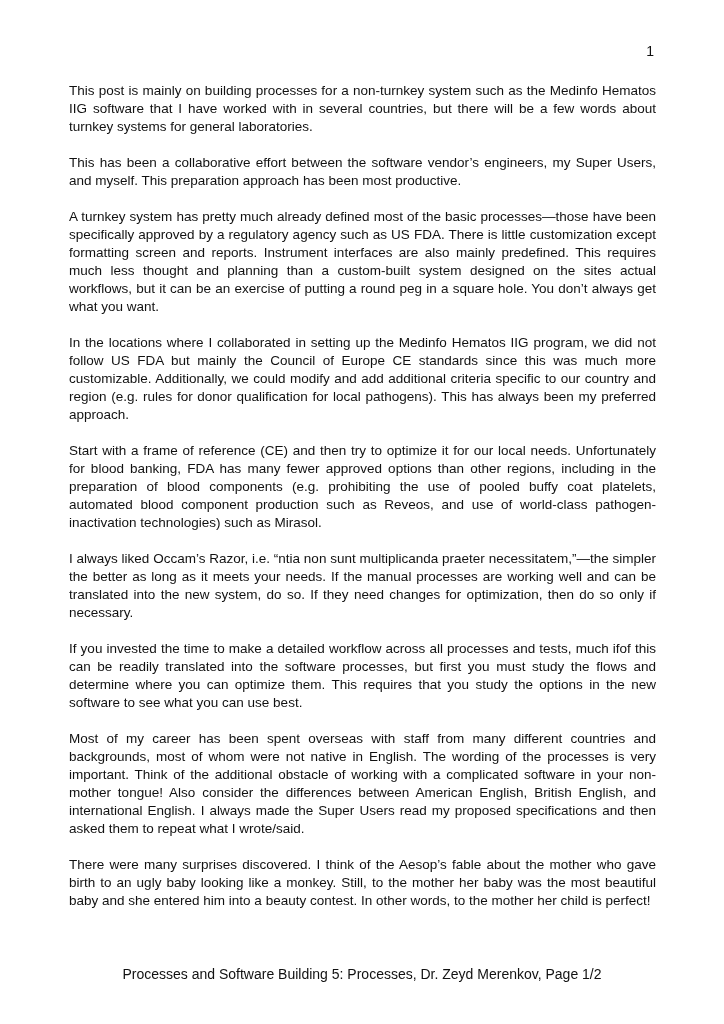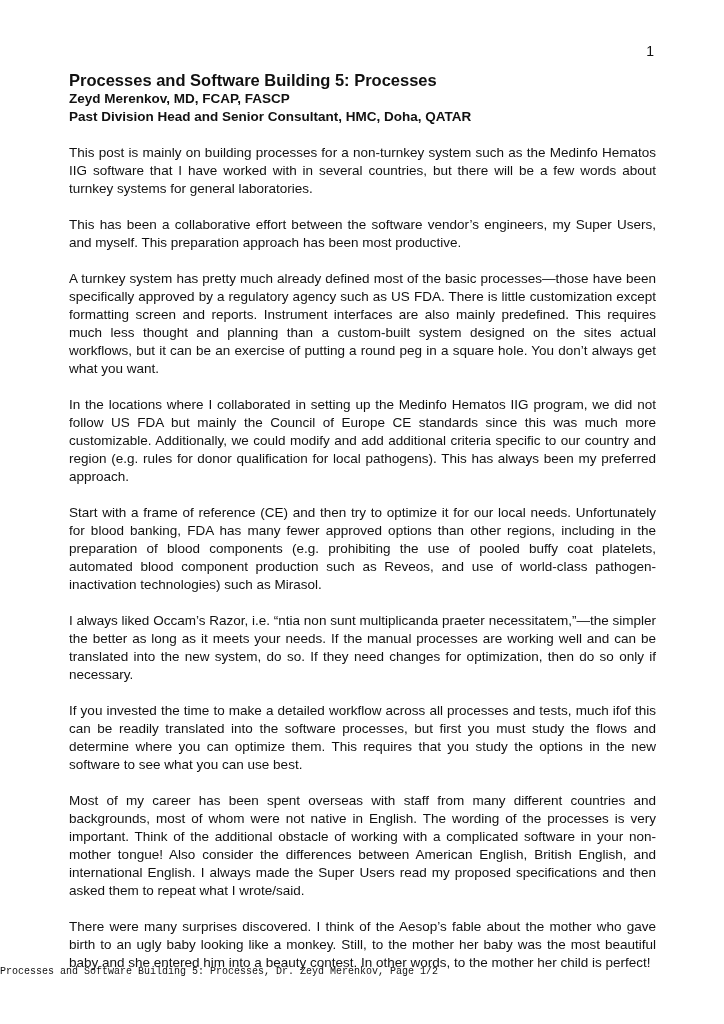--- a/index.html
+++ b/index.html
@@ -4,33 +4,28 @@
 <style>
   html, body { margin: 0; padding: 0; background: #ffffff; }
   body { width: 724px; height: 1024px; position: relative; overflow: hidden; font-family: "Liberation Sans", sans-serif; color: #111111; }
   .page-number { position: absolute; top: 43px; right: 70px; font-size: 14px; }
   .content { position: absolute; left: 69px; top: 70px; width: 587px; }
   .title { font-weight: bold; font-size: 16.5px; margin: 0; line-height: 20px; }
   .subtitle { font-weight: bold; font-size: 13.5px; margin: 0; line-height: 18px; }
   p { margin: 12px 0 18px 0; font-size: 13.5px; line-height: 18px; text-align: justify; }
   .header-block { margin-bottom: 18px; }
   b { font-weight: normal; }
-  .footer { position: absolute; left: 0; right: 0; top: 966px; font-size: 10px; font-family: Liberation Mono, monospace; }
+  .footer { position: absolute; left: 0; right: 0; top: 966px; text-align: center; font-size: 14px; }
 </style>
 </head>
 <body>
 
 <div class="page-number">1</div>
 
 <div class="content">
-  <div class="header-block">
-    <h1 class="title">Processes and Software Building 5:  Processes</h1>
-    <div class="subtitle">Zeyd Merenkov, MD, FCAP, FASCP</div>
-    <div class="subtitle">Past Division Head and Senior Consultant, HMC, Doha, QATAR</div>
-  </div>
 
   <p>This post is mainly on building processes for a non-turnkey system such as the Medinfo Hematos IIG software that I have worked with in several countries, but there will be a few words about turnkey systems for general laboratories.</p>
   <p>This has been a collaborative effort between the software vendor’s engineers, my Super Users, and myself.  This preparation approach has been most productive.</p>
   <p>A turnkey system has pretty much already defined most of the basic processes—those have been specifically approved by a regulatory agency such as US FDA.  There is little customization except formatting screen and reports.  Instrument interfaces are also mainly predefined.  This requires much less thought and planning than a custom-built system designed on the sites actual workflows, but it can be an exercise of putting a round peg in a square hole.  You don’t always get what you want.</p>
   <p>In the locations where I collaborated in setting up the Medinfo Hematos IIG program, we did not follow US FDA but mainly the Council of Europe CE standards since this was much more customizable.  Additionally, we could modify and add additional criteria specific to our country and region (e.g. rules for donor qualification for local pathogens).  This has always been my preferred approach.</p>
   <p><b>Start with a frame of reference (CE) and then try to optimize it for our local needs.</b><span> Unfortunately for blood banking, FDA has many fewer approved options than other regions, including in the preparation of blood components (e.g. prohibiting the use of pooled buffy coat platelets, automated blood component production such as Reveos, and use of world-class pathogen-inactivation technologies) such as Mirasol.</span></p>
   <p><span>I always liked Occam’s Razor, i.e. “ntia non sunt multiplicanda praeter necessitatem,”</span><b>—the simpler the better</b><span> as long as it meets your needs.  If the manual processes are working well and can be translated into the new system, do so.  If they need changes for optimization, then do so only if necessary.</span></p>
   <p>If you invested the time to make a detailed workflow across all processes and tests, much ifof this can be readily translated into the software processes, but first you must study the flows and determine where you can optimize them.  This requires that you study the options in the new software to see what you can use best.</p>
   <p>Most of my career has been spent overseas with staff from many different countries and backgrounds, most of whom were not native in English.  The wording of the processes is very important.  Think of the additional obstacle of working with a complicated software in your non-mother tongue!  Also consider the differences between American English, British English, and international English.  I always made the Super Users read my proposed specifications and then asked them to repeat what I wrote/said.</p>
   <p>There were many surprises discovered.  I think of the Aesop’s fable about the mother who gave birth to an ugly baby looking like a monkey.  Still, to the mother her baby was the most beautiful baby and she entered him into a beauty contest.  In other words, to the mother her child is perfect!</p>

